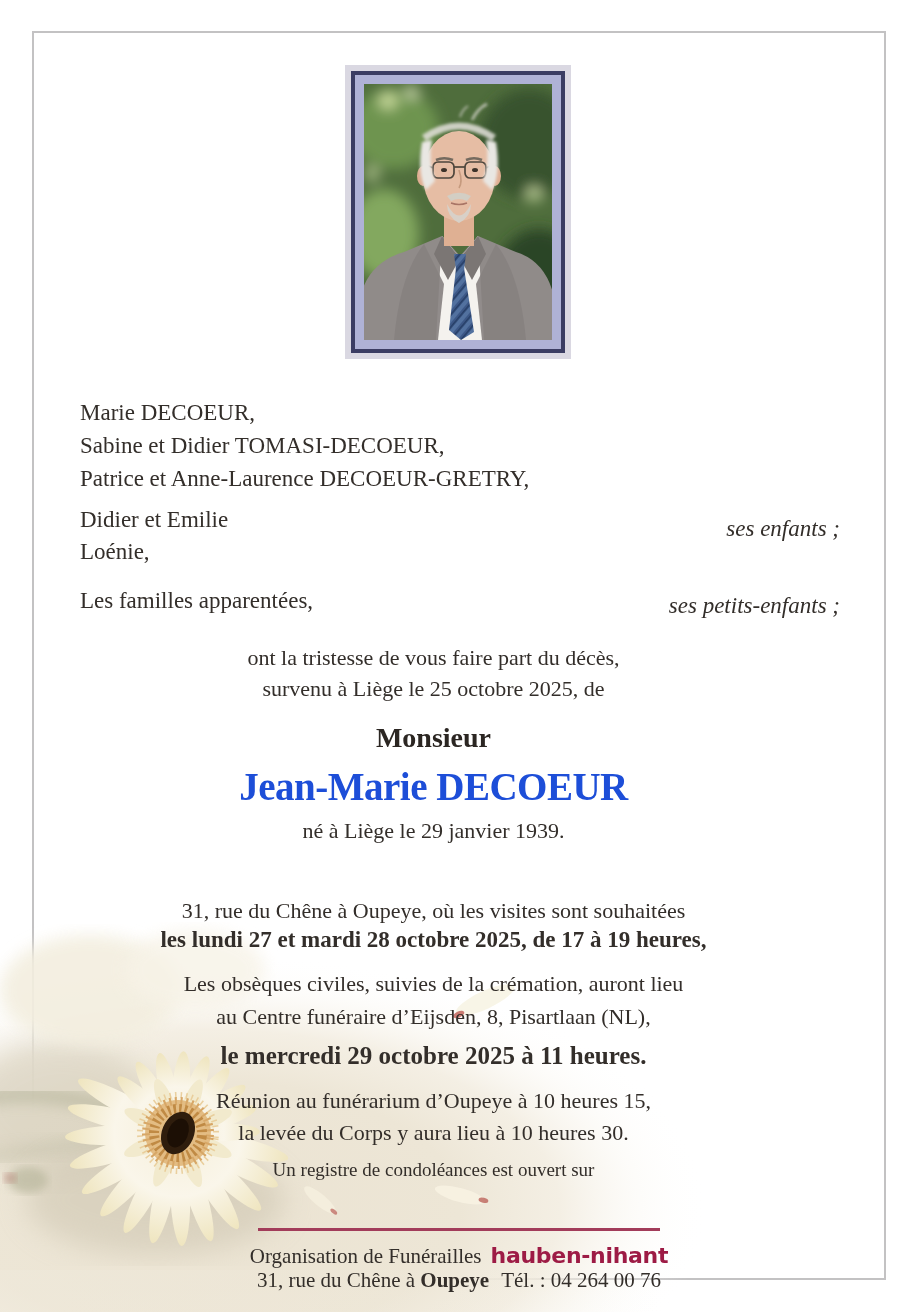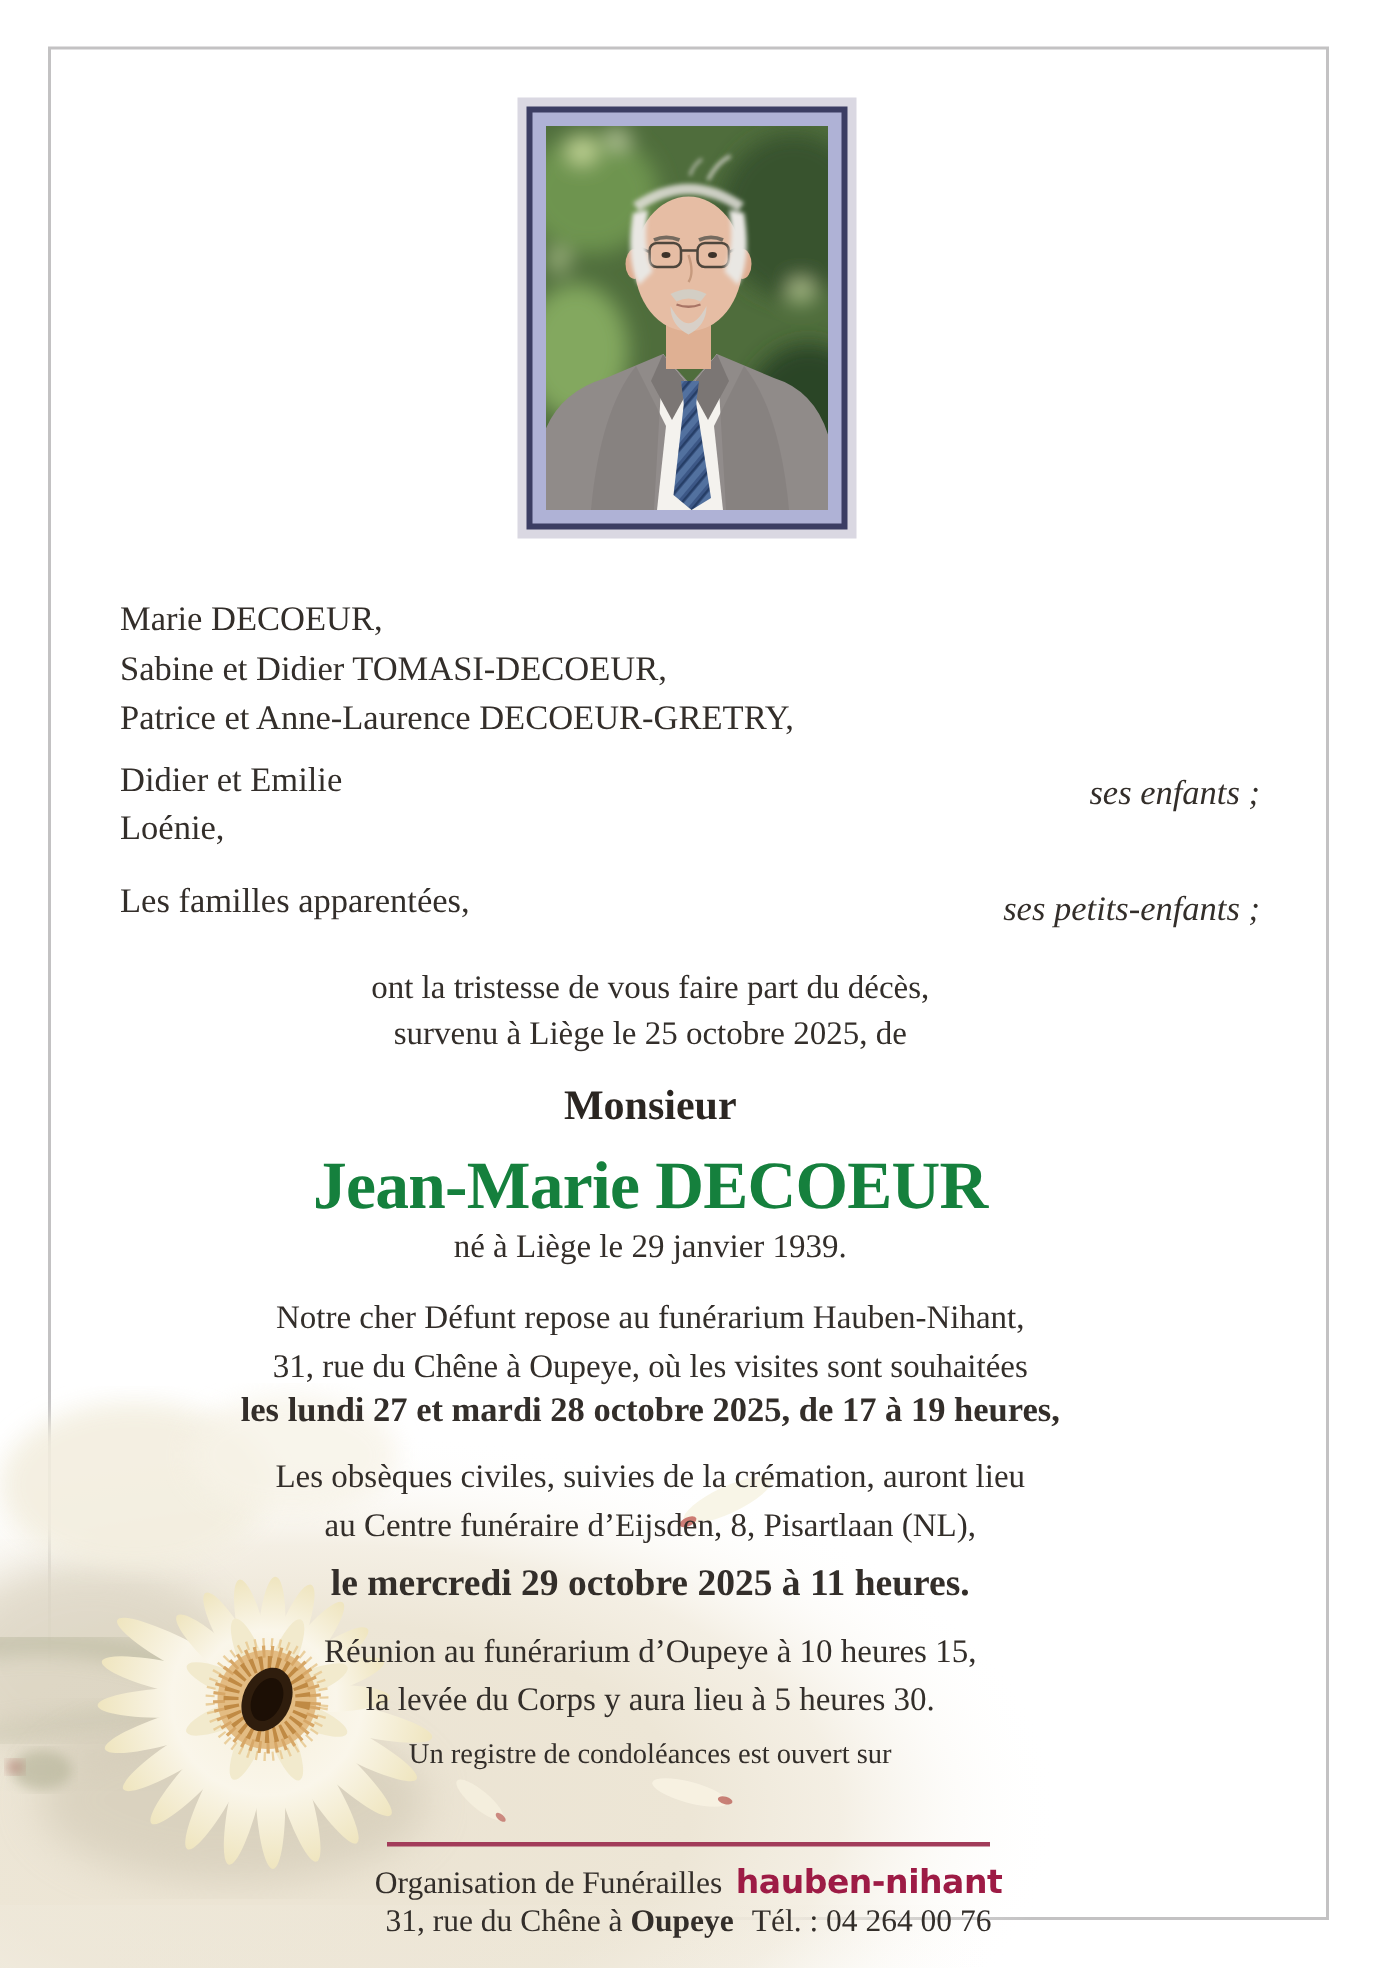--- a/index.html
+++ b/index.html
@@ -20,21 +20,21 @@
   .f1{position:absolute;left:345px;top:65px;width:226px;height:294px;
       background:#dad8e2;padding:6px;box-sizing:border-box;z-index:3;}
   .f2{width:100%;height:100%;background:#3b3d63;padding:4px;box-sizing:border-box;}
   .f3{width:100%;height:100%;background:#afb2d6;padding:9px;box-sizing:border-box;}
   .f4{width:100%;height:100%;overflow:hidden;background:#4f6d3c;}
   
   .line{position:absolute;left:0;width:867px;text-align:center;font-size:22px;line-height:1.15;z-index:3;}
   .nameline{position:absolute;left:80px;text-align:left;font-size:23px;line-height:1.15;z-index:3;}
   .role{position:absolute;right:78px;text-align:right;font-style:italic;font-size:23px;line-height:1.15;z-index:3;margin-top:39px;}
   .title-line{font-size:28px;font-weight:bold;color:#2b2622;}
-  .headline{font-size:45px;font-weight:bold;letter-spacing:-0.5px;color:#15803d;}
+  .headline{font-size:39px;font-weight:bold;letter-spacing:-0.5px;color:#1d4ed8;}
   .visits{font-size:23px;font-weight:bold;}
   .fdate{font-size:25px;font-weight:bold;}
   .small{font-size:19px;}
   .divider{position:absolute;left:258px;top:1228px;width:402px;height:3px;background:#a23c5a;z-index:3;}
   .footer-line{position:absolute;left:0;width:918px;text-align:center;font-size:21px;z-index:3;}
   .brand{
     font-family:"DejaVu Sans", sans-serif;font-weight:700;font-size:22px;
     color:#9d1b45;letter-spacing:-0.3px;margin-left:9px;
   }
   .city{font-weight:bold;}
@@ -245,27 +245,26 @@
   <div class="role" style="top:554px">ses petits-enfants ;</div>
 
   <div class="nameline" style="top:588px">Les familles apparentées,</div>
 
   <div class="line" style="top:645px">ont la tristesse de vous faire part du décès,</div>
   <div class="line" style="top:676px">survenu à Liège le 25 octobre 2025, de</div>
   <div class="line title-line" style="top:722px">Monsieur</div>
   <div class="line headline" style="top:765px">Jean-Marie DECOEUR</div>
   <div class="line" style="top:818px">né à Liège le 29 janvier 1939.</div>
 
-  <div class="line" style="top:865px">Notre cher Défunt repose au funérarium Hauben-Nihant,</div>
   <div class="line" style="top:898px">31, rue du Chêne à Oupeye, où les visites sont souhaitées</div>
   <div class="line visits" style="top:927px">les lundi 27 et mardi 28 octobre 2025, de 17 à 19 heures,</div>
   <div class="line" style="top:971px">Les obsèques civiles, suivies de la crémation, auront lieu</div>
   <div class="line" style="top:1004px">au Centre funéraire d’Eijsden, 8, Pisartlaan (NL),</div>
   <div class="line fdate" style="top:1042px">le mercredi 29 octobre 2025 à 11 heures.</div>
   <div class="line" style="top:1088px">Réunion au funérarium d’Oupeye à 10 heures 15,</div>
-  <div class="line" style="top:1120px">la levée du Corps y aura lieu à 5 heures 30.</div>
+  <div class="line" style="top:1120px">la levée du Corps y aura lieu à 10 heures 30.</div>
   <div class="line small" style="top:1159px">Un registre de condoléances est ouvert sur</div>
 
   <div class="divider"></div>
   <div class="footer-line" style="top:1243px"><span>Organisation de Funérailles</span><span class="brand">hauben-nihant</span></div>
   <div class="footer-line" style="top:1268px"><span>31, rue du Chêne à</span>&nbsp;<span class="city">Oupeye</span><span class="phone">Tél. : 04 264 00 76</span></div>
 
 </div>
 
 </body></html>

